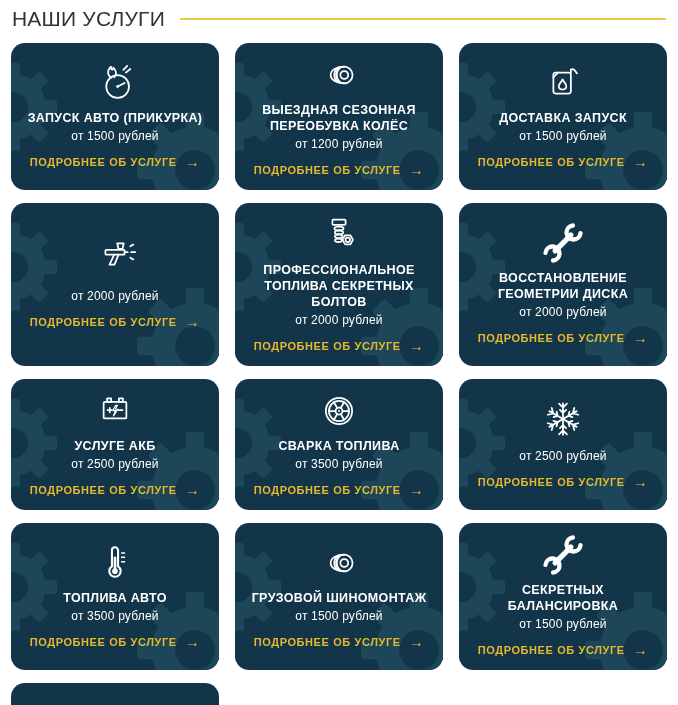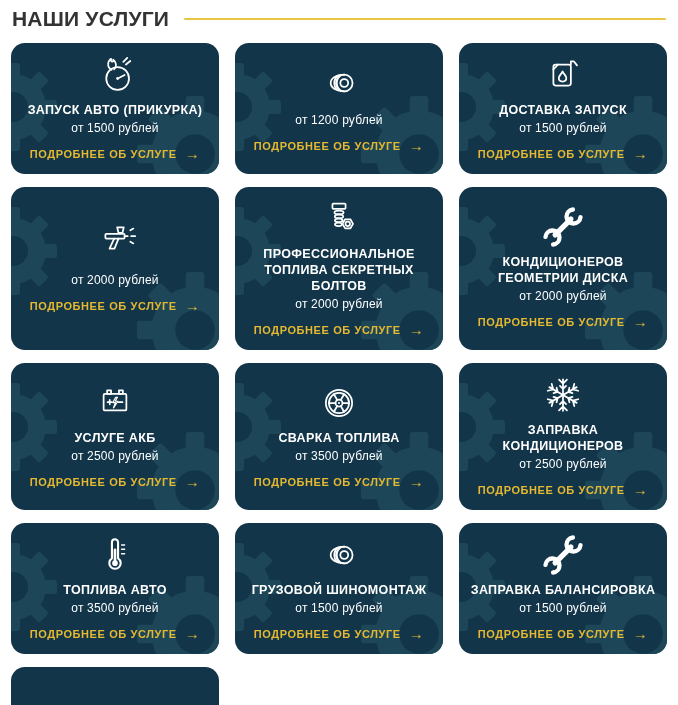--- a/index.html
+++ b/index.html
@@ -13,21 +13,21 @@
   *{box-sizing:border-box;}
   body{
     margin:0;
     width:678px;
     background:#ffffff;
     font-family:"Liberation Sans", sans-serif;
   }
   .page{padding:5px 11px 10px;}
   .header{display:flex;align-items:center;gap:15px;margin:2px 1px 12px;}
   .header h1{
-    margin:0;font-size:21px;font-weight:bold;color:var(--header);
+    margin:0;font-size:21px;font-weight:normal;color:var(--header);
     letter-spacing:.2px;white-space:nowrap;
   }
   .rule{flex:1;height:2px;background:var(--rule);border-radius:1px;}
   .grid{display:grid;grid-template-columns:repeat(3,1fr);gap:13px 16px;}
   .card{
     position:relative;overflow:hidden;
     background:var(--card-bg);
     border-radius:14px;
     display:flex;flex-direction:column;align-items:center;justify-content:center;
     text-align:center;
@@ -153,20 +153,21 @@
         </span>
     <span class="icon">
           <svg width="42" height="42" viewBox="0 0 48 48" fill="none" stroke="#ffffff" stroke-width="2" stroke-linecap="round" stroke-linejoin="round">
             <circle cx="30" cy="24" r="9.5"></circle>
             <circle cx="30" cy="24" r="4.5"></circle>
             <path d="M30 14.5 C21 14.5 14.5 18.5 14.5 24 C14.5 29.5 21 33.5 30 33.5"></path>
             <path d="M22 16.2 c-2.2 1.8 -3.4 4.4 -3.4 7.8 0 3.4 1.2 6 3.4 7.8"></path>
             <path d="M26.2 15 c-3 2.2 -4.7 5.2 -4.7 9 0 3.8 1.7 6.8 4.7 9"></path>
           </svg>
         </span>
+    <div class="title">ВЫЕЗДНАЯ СЕЗОННАЯ ПЕРЕОБУВКА КОЛЁС</div>
     <div class="price">от 1200 рублей</div>
     <a class="link">
       <span>ПОДРОБНЕЕ ОБ УСЛУГЕ</span>
       <span class="arrow">→</span>
     </a>
   </div>
       <div class="card">
     <span class="gear gear-left">
           <svg viewBox="0 0 100 100">
             <g fill="var(--gear)">
@@ -346,21 +347,21 @@
             <circle cx="50" cy="50" r="15" fill="var(--card-bg)"></circle>
           </svg>
         </span>
     <span class="icon">
           <svg width="42" height="42" viewBox="0 0 48 48" fill="none" stroke="#ffffff" stroke-width="2" stroke-linecap="round" stroke-linejoin="round">
             <path d="M15 33 L33 15" stroke-width="6"></path>
             <path d="M35.3 4 A8 8 0 1 0 44 12.7" stroke-width="5"></path>
             <path d="M12.7 44 A8 8 0 1 0 4 35.3" stroke-width="5"></path>
           </svg>
         </span>
-    <div class="title">КОНДИЦИОНЕРОВ ГЕОМЕТРИИ ДИСКА</div>
+    <div class="title">ВОССТАНОВЛЕНИЕ ГЕОМЕТРИИ ДИСКА</div>
     <div class="price">от 2000 рублей</div>
     <a class="link">
       <span>ПОДРОБНЕЕ ОБ УСЛУГЕ</span>
       <span class="arrow">→</span>
     </a>
   </div>
       <div class="card">
     <span class="gear gear-left">
           <svg viewBox="0 0 100 100">
             <g fill="var(--gear)">
@@ -497,21 +498,20 @@
             <g id="sfArm">
               <path d="M24 24 V6 M24 11 l-4.5 -4.5 M24 11 l4.5 -4.5 M24 17 l-3.5 -3.5 M24 17 l3.5 -3.5"></path>
             </g>
             <use href="#sfArm" transform="rotate(60 24 24)"></use>
             <use href="#sfArm" transform="rotate(120 24 24)"></use>
             <use href="#sfArm" transform="rotate(180 24 24)"></use>
             <use href="#sfArm" transform="rotate(240 24 24)"></use>
             <use href="#sfArm" transform="rotate(300 24 24)"></use>
           </svg>
         </span>
-    <div class="title">ЗАПРАВКА КОНДИЦИОНЕРОВ</div>
     <div class="price">от 2500 рублей</div>
     <a class="link">
       <span>ПОДРОБНЕЕ ОБ УСЛУГЕ</span>
       <span class="arrow">→</span>
     </a>
   </div>
       <div class="card">
     <span class="gear gear-left">
           <svg viewBox="0 0 100 100">
             <g fill="var(--gear)">
@@ -641,21 +641,21 @@
             <circle cx="50" cy="50" r="15" fill="var(--card-bg)"></circle>
           </svg>
         </span>
     <span class="icon">
           <svg width="42" height="42" viewBox="0 0 48 48" fill="none" stroke="#ffffff" stroke-width="2" stroke-linecap="round" stroke-linejoin="round">
             <path d="M15 33 L33 15" stroke-width="6"></path>
             <path d="M35.3 4 A8 8 0 1 0 44 12.7" stroke-width="5"></path>
             <path d="M12.7 44 A8 8 0 1 0 4 35.3" stroke-width="5"></path>
           </svg>
         </span>
-    <div class="title">ЗАПРАВКА БАЛАНСИРОВКА</div>
+    <div class="title">СЕКРЕТНЫХ БАЛАНСИРОВКА</div>
     <div class="price">от 1500 рублей</div>
     <a class="link">
       <span>ПОДРОБНЕЕ ОБ УСЛУГЕ</span>
       <span class="arrow">→</span>
     </a>
   </div>
       <div class="card">
     
     
     

